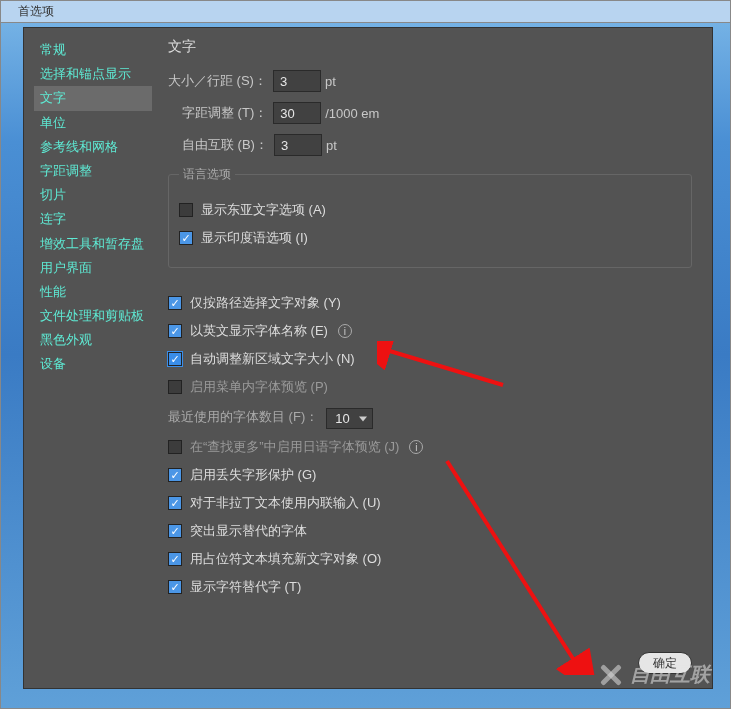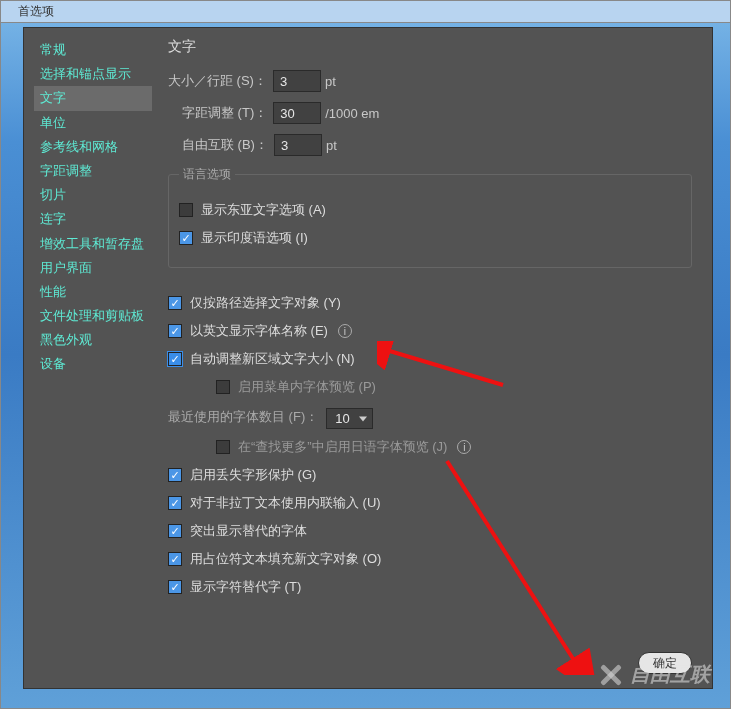--- a/index.html
+++ b/index.html
@@ -93,21 +93,21 @@
     color: #aaa;
     font-size: 12px;
     padding: 0 4px;
   }
   .checkrow {
     display: flex;
     align-items: center;
     margin: 10px 0;
     color: #ddd;
   }
-  .checkrow.dim { color: #9a9a9a; margin-left: 48px; }
+  .checkrow.dim { color: #9a9a9a; }
   .checkbox {
     width: 14px;
     height: 14px;
     border: 1px solid #222;
     background: #3c3c3c;
     margin-right: 8px;
     display: inline-flex;
     align-items: center;
     justify-content: center;
     flex: 0 0 14px;

